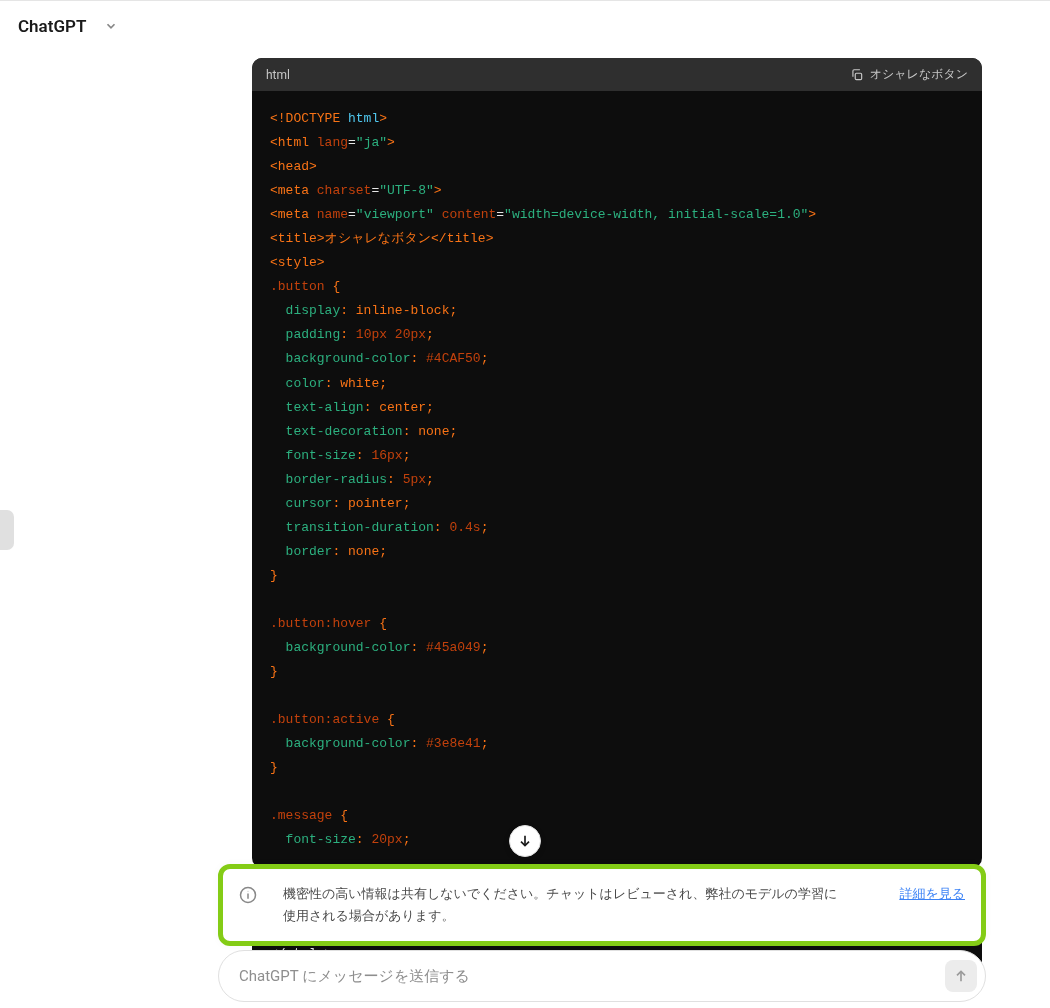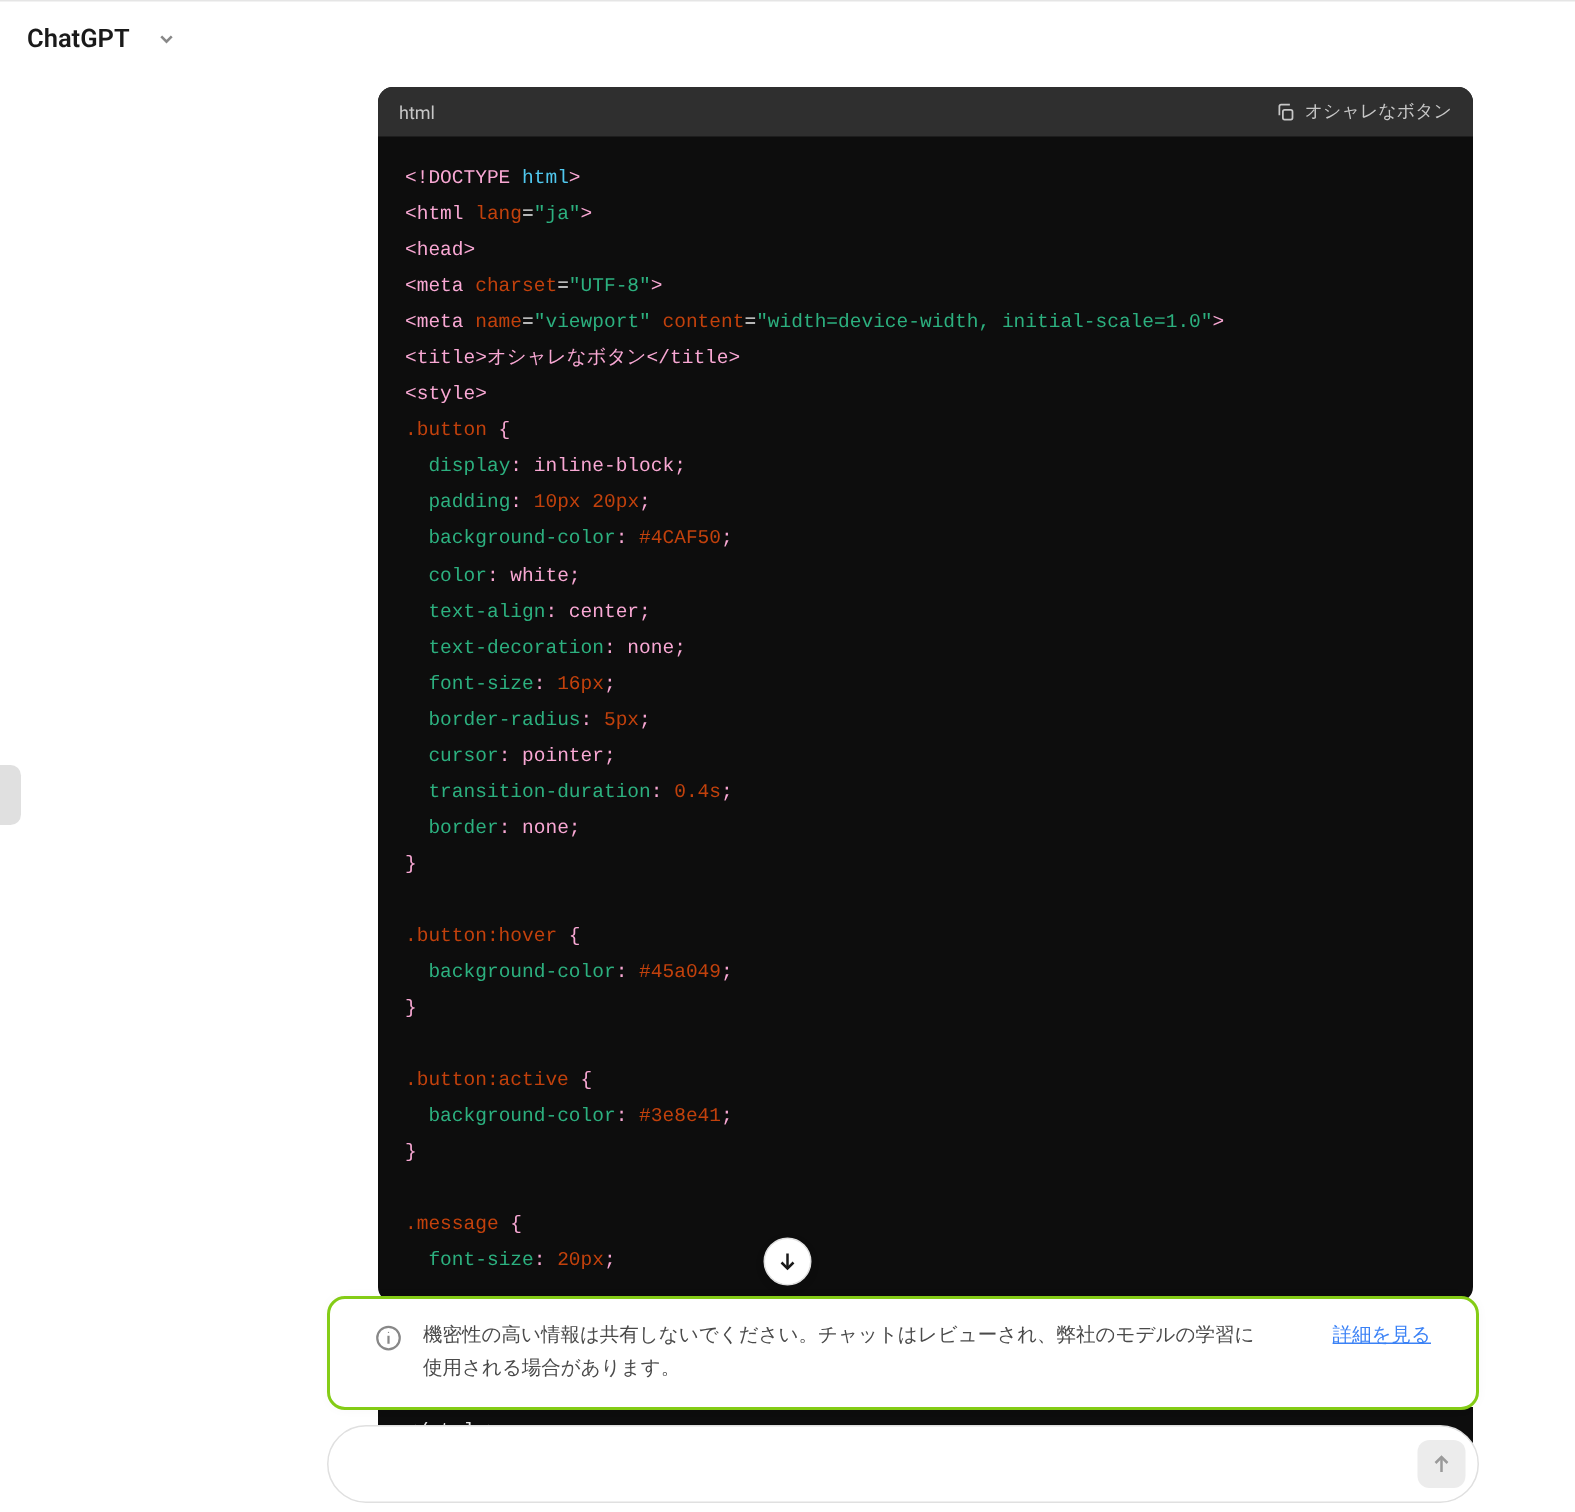--- a/index.html
+++ b/index.html
@@ -15,30 +15,30 @@
     .content { position: absolute; left: 252px; top: 58px; width: 730px; }
     
     .code-block { background: #0d0d0d; border-radius: 10px; overflow: hidden; margin-bottom: 10px; }
     .code-header { display: flex; justify-content: space-between; align-items: center; padding: 8px 14px; background: #2f2f2f; font-size: 12px; color: #c7c7c7; }
     .code-header .lang { font-size: 12px; }
     .code-header .copy { display: flex; align-items: center; gap: 6px; cursor: pointer; font-size: 12px; }
     .copy-icon { width: 14px; height: 14px; display: inline-flex; align-items: center; justify-content: center; }
     .copy-icon svg { width: 14px; height: 14px; }
     
     .code-body { padding: 16px 18px; font-family: "Consolas", "Menlo", "Courier New", monospace; font-size: 13px; line-height: 1.85; color: #e6e6e6; white-space: pre; overflow-x: hidden; }
-    .code-body .tok-white { color: #f9a8d4; }
+    .code-body .tok-white { color: #f97316; }
     .code-body .tok-pink { color: #c2410c; }
     .code-body .tok-green { color: #2cb07f; }
     .code-body .tok-eq { color: #e6e6e6; }
     .code-body .tok-cyan { color: #50c8ef; }
     
     .scroll-btn { position: absolute; left: 50%; transform: translateX(-50%); top: 825px; width: 32px; height: 32px; background: #fff; border: 1px solid #e0e0e0; border-radius: 50%; display: flex; align-items: center; justify-content: center; box-shadow: 0 2px 6px rgba(0,0,0,0.12); cursor: pointer; z-index: 5; }
     .scroll-btn svg { width: 16px; height: 16px; }
     
-    .warning { position: absolute; left: 218px; top: 864px; width: 768px; background: #fff; border: 2px solid #84cc16; border-radius: 12px; padding: 14px 30px; display: flex; align-items: flex-start; gap: 12px; font-size: 13px; color: #4a4a4a; z-index: 3; box-shadow: 0 0 8px rgba(0,0,0,0.03); }
+    .warning { position: absolute; left: 218px; top: 864px; width: 768px; background: #fff; border: 5px solid #84cc16; border-radius: 12px; padding: 14px 16px; display: flex; align-items: flex-start; gap: 24px; font-size: 13px; color: #4a4a4a; z-index: 3; box-shadow: 0 0 8px rgba(0,0,0,0.03); }
     .warning .icon-col { flex: 0 0 20px; display: flex; align-items: flex-start; padding-top: 3px; color: #888; }
     .warning .icon-col svg { width: 18px; height: 18px; }
     .warning .text-col { flex: 1; line-height: 1.7; }
     .warning .link-col { flex: 0 0 auto; text-decoration: underline; color: #3b82f6; cursor: pointer; line-height: 1.7; margin-left: 32px; }
     
     .code-bottom { position: absolute; left: 252px; top: 938px; width: 730px; background: #0d0d0d; font-family: "Consolas", "Menlo", "Courier New", monospace; font-size: 13px; line-height: 1.85; color: #e6e6e6; padding: 4px 18px; }
     
     .composer { position: absolute; left: 218px; top: 950px; width: 768px; background: #fff; border: 1px solid #e0e0e0; border-radius: 26px; padding: 10px 54px 10px 20px; font-size: 15px; color: #8e8e8e; z-index: 4; display: flex; align-items: center; min-height: 52px; }
     .composer .send { position: absolute; right: 8px; top: 50%; transform: translateY(-50%); width: 32px; height: 32px; background: #ececec; border-radius: 8px; display: flex; align-items: center; justify-content: center; cursor: pointer; }
     .composer .send svg { width: 16px; height: 16px; }
@@ -94,19 +94,20 @@
   </div>
   <div class="text-col">機密性の高い情報は共有しないでください。チャットはレビューされ、弊社のモデルの学習に使用される場合があります。</div>
   <div class="link-col">詳細を見る</div>
 </div>
 
 <div class="code-bottom">
   <span>&lt;/style&gt;</span>
 </div>
 
 <div class="composer">
+  <span>ChatGPT にメッセージを送信する</span>
   <div class="send">
     <svg viewBox="0 0 24 24" fill="none" stroke="#9a9a9a" stroke-width="2.5">
       <line x1="12" y1="20" x2="12" y2="6"></line>
       <polyline points="6 11 12 5 18 11"></polyline>
     </svg>
   </div>
 </div>
 
 </body></html>

